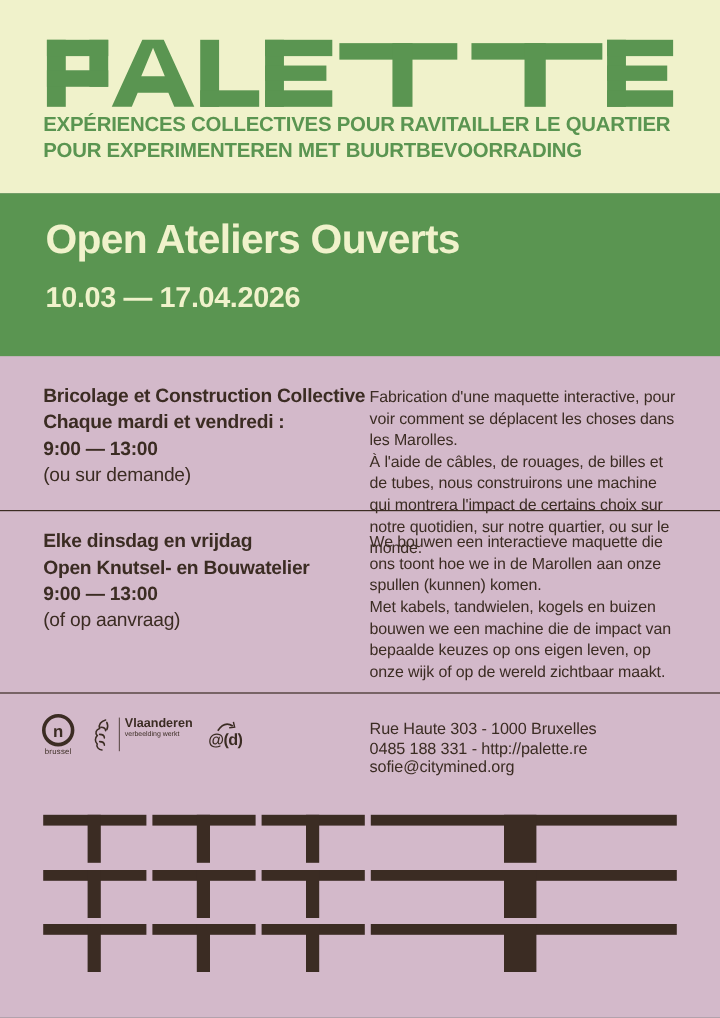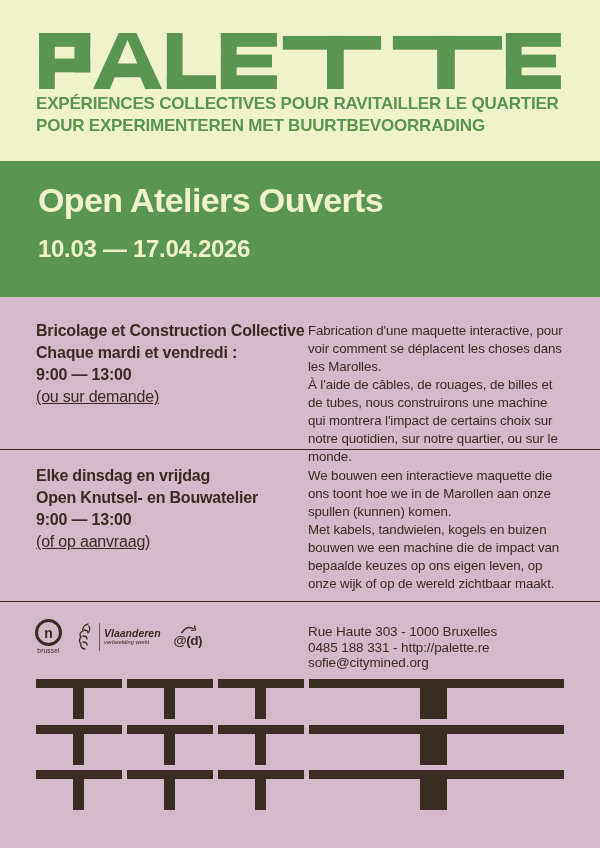--- a/index.html
+++ b/index.html
@@ -18,34 +18,34 @@
     font-size:17px;font-weight:700;line-height:21.5px;letter-spacing:-0.2px;white-space:nowrap;}
 
   
   .banner{position:relative;width:100%;height:136px;background:var(--green);color:var(--cream);padding:21px 0 0 38px;}
   .banner-title{font-size:34px;font-weight:700;letter-spacing:-0.6px;line-height:36px;}
   .banner-dates{font-size:24px;font-weight:700;letter-spacing:-0.3px;margin-top:17px;}
 
   
   .body-pink{position:relative;width:100%;height:570px;background:var(--pink);color:var(--dark);}
   .event{display:grid;grid-template-columns:272px 257px;padding:0 35px 0 36px;border-bottom:1.5px solid var(--dark);}
-  .event-1{height:153px;padding-top:23px;}
+  .event-1{height:129px;padding-top:23px;}
   .event-2{height:152px;padding-top:15px;}
   .ev-left div{font-size:16px;font-weight:700;line-height:22px;letter-spacing:-0.2px;}
-  .ev-left .ev-note{font-weight:400;text-decoration:underline;}
+  .ev-left .ev-note{font-weight:400;}
   .ev-desc{font-size:13.3px;line-height:18px;letter-spacing:-0.1px;white-space:pre-line;margin-top:2px;}
 
   
   .footer{position:relative;height:73px;}
   .logos{position:absolute;left:35px;top:17px;display:flex;align-items:center;gap:13px;}
   .logo-brussel{display:flex;flex-direction:column;align-items:center;}
   .brussel-ring{width:27px;height:27px;border:3.5px solid var(--dark);border-radius:50%;
     display:flex;align-items:center;justify-content:center;font-size:14px;font-weight:700;color:var(--dark);line-height:1;}
   .brussel-label{font-size:6.5px;color:var(--dark);margin-top:1px;letter-spacing:0.2px;}
-  .logo-vla{display:flex;align-items:center;gap:4px;font-style:italic;}
+  .logo-vla{display:flex;align-items:flex-start;gap:4px;}
   .vla-sep{width:1px;height:28px;background:var(--dark);opacity:.7;}
   .vla-name{font-size:10.5px;font-weight:700;color:var(--dark);line-height:11px;}
   .vla-tag{font-size:5.8px;color:var(--dark);line-height:7px;}
   .logo-atd{position:relative;padding-top:8px;}
   .atd-text{font-size:13.5px;font-weight:700;color:var(--dark);letter-spacing:-0.5px;}
   .atd-arc{position:absolute;left:6px;top:-1px;width:18px;height:11px;}
   .contact{position:absolute;left:308px;top:22px;font-size:13.5px;line-height:15.5px;letter-spacing:-0.1px;color:var(--dark);}
 
   
   .pattern{position:absolute;left:0;top:670px;width:600px;height:178px;display:block;}

